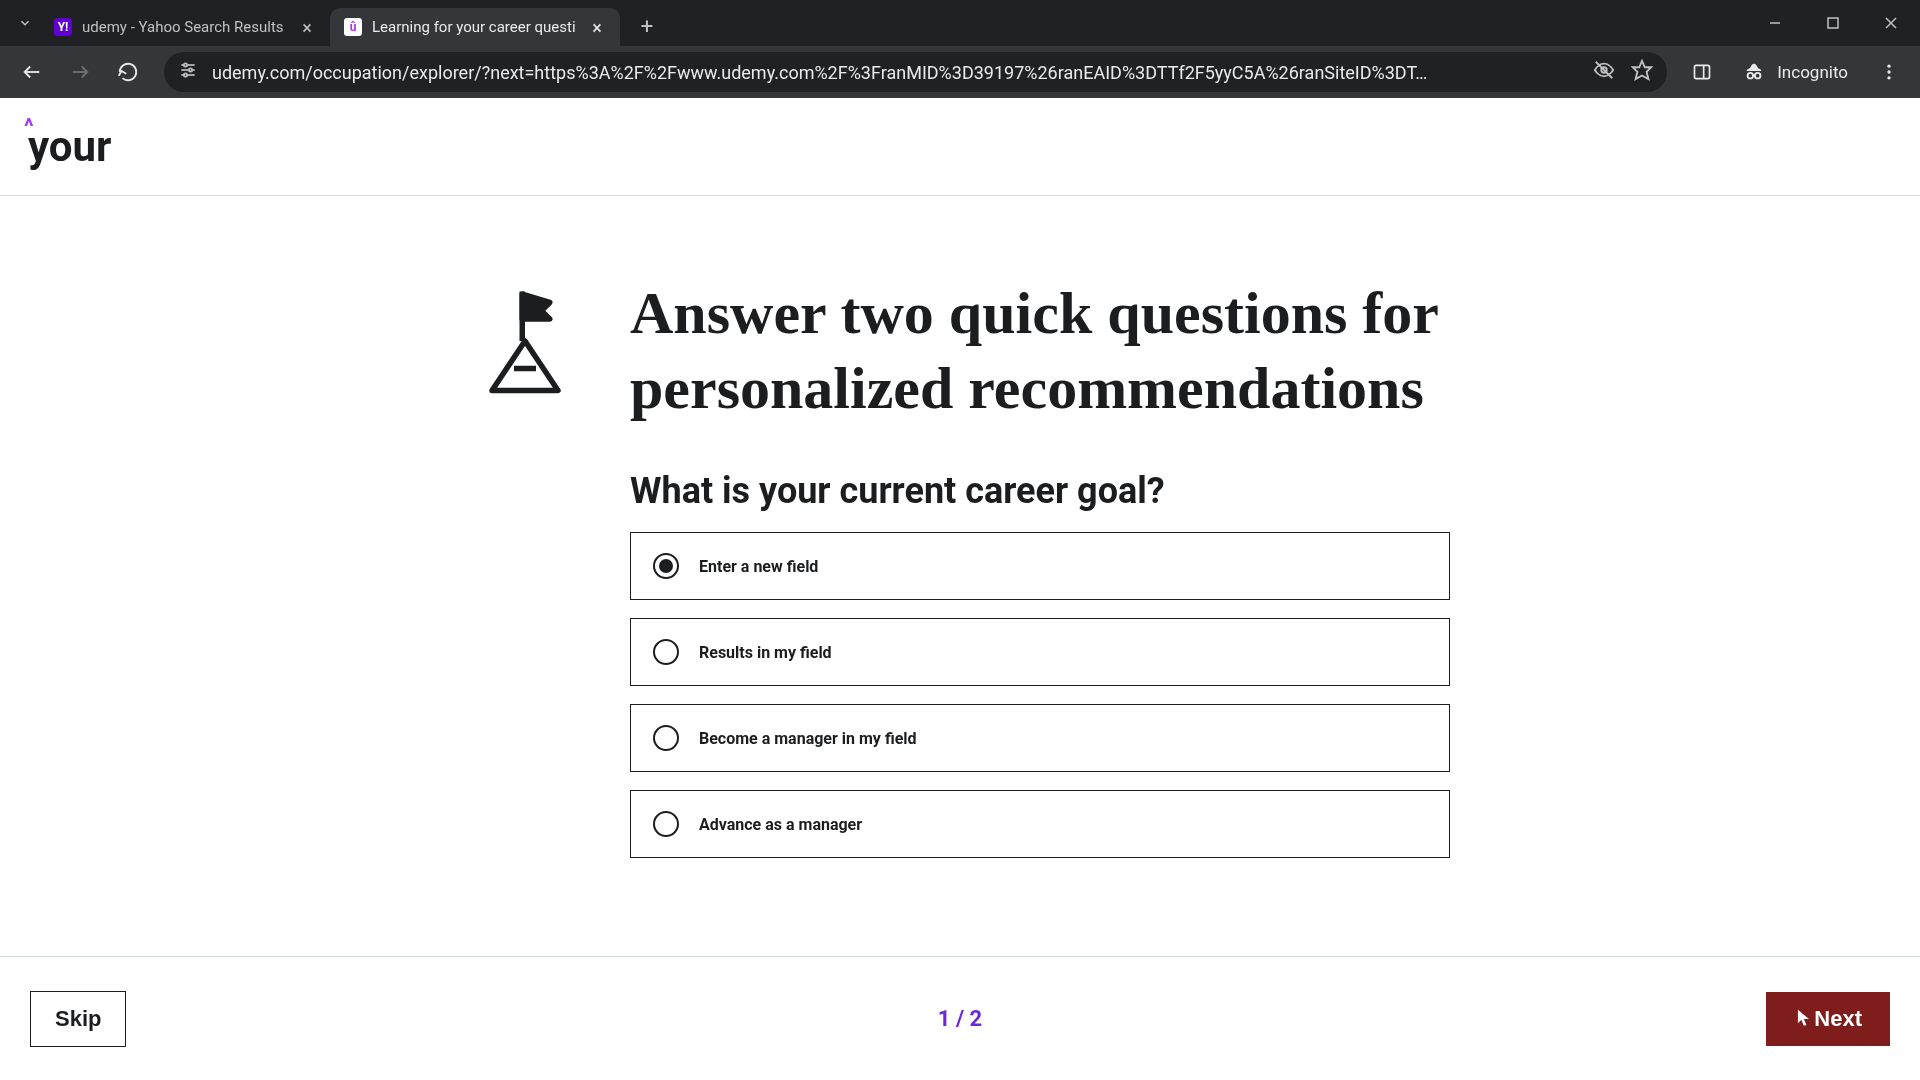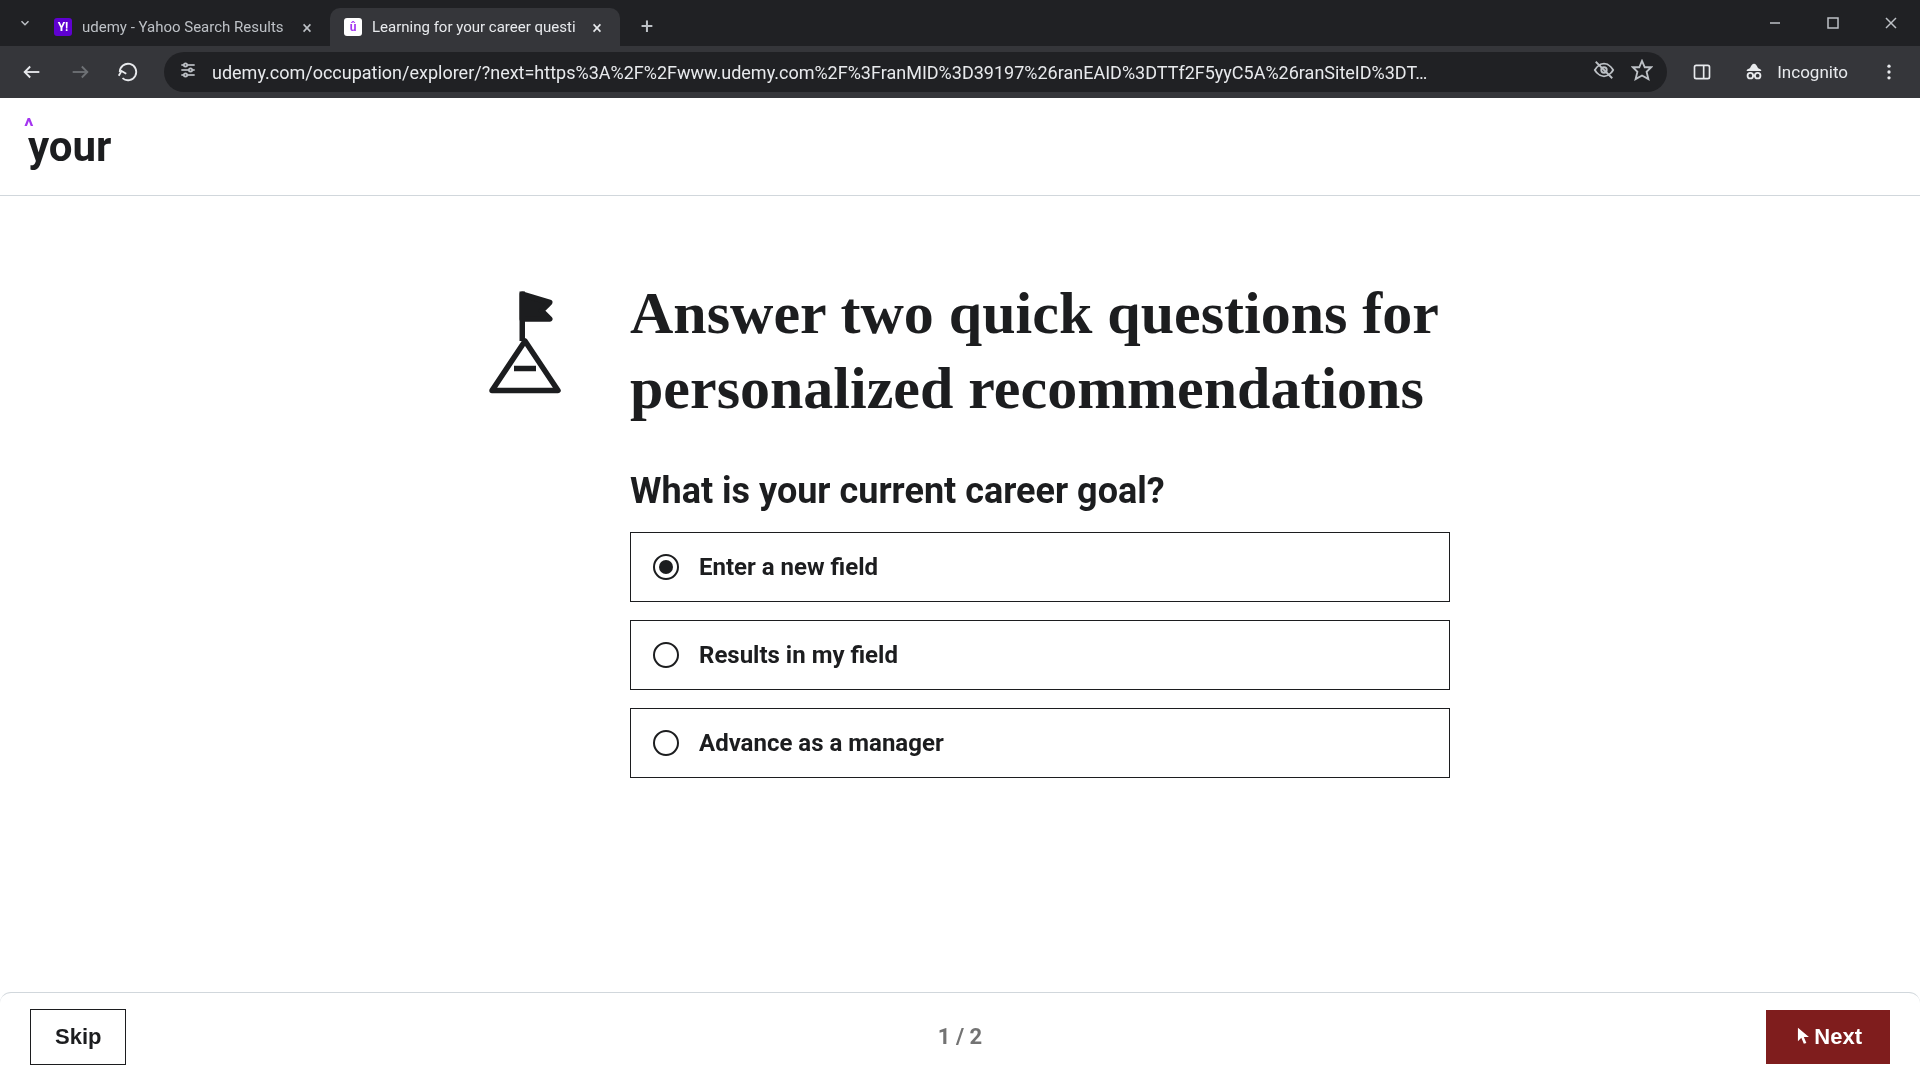--- a/index.html
+++ b/index.html
@@ -222,46 +222,45 @@
       flex-shrink: 0;
       display: flex; align-items: center; justify-content: center;
     }
     .radio.selected::after {
       content: "";
       width: 14px; height: 14px;
       background: #1c1d1f;
       border-radius: 50%;
     }
     .option-label {
-      font-size: 24px;
+      font-size: 16px;
       font-weight: 700;
       color: #1c1d1f;
     }
     .footer {
-      height: 88px;
+      height: 124px;
       border-top: 1px solid #d1d7dc;
       display: flex;
       align-items: center;
       justify-content: space-between;
       padding: 0 30px;
-      border-radius: 11px;
     }
     .skip-btn {
       border: 1px solid #1c1d1f;
       background: #fff;
       padding: 14px 24px;
       font-size: 22px;
       font-weight: 700;
       color: #1c1d1f;
       cursor: pointer;
     }
     .pager {
       font-size: 22px;
       font-weight: 700;
-      color: #737373;
+      color: #6d28d9;
       position: absolute;
       left: 50%;
       transform: translateX(-50%);
     }
     .next-btn {
       background: #7f1d1d;
       color: #fff;
       border: none;
       padding: 14px 28px;
       font-size: 22px;
@@ -423,20 +422,24 @@
           <label class="option">
             <span class="radio selected"></span>
             <span class="option-label">Enter a new field</span>
           </label>
           <label class="option">
             <span class="radio"></span>
             <span class="option-label">Results in my field</span>
           </label>
           <label class="option">
             <span class="radio"></span>
+            <span class="option-label">Become a manager in my field</span>
+          </label>
+          <label class="option">
+            <span class="radio"></span>
             <span class="option-label">Advance as a manager</span>
           </label>
         </div>
       </div>
     </div>
   </div>
 
   <div class="footer">
     <button class="skip-btn">Skip</button>
     <span class="pager">1 / 2</span>

